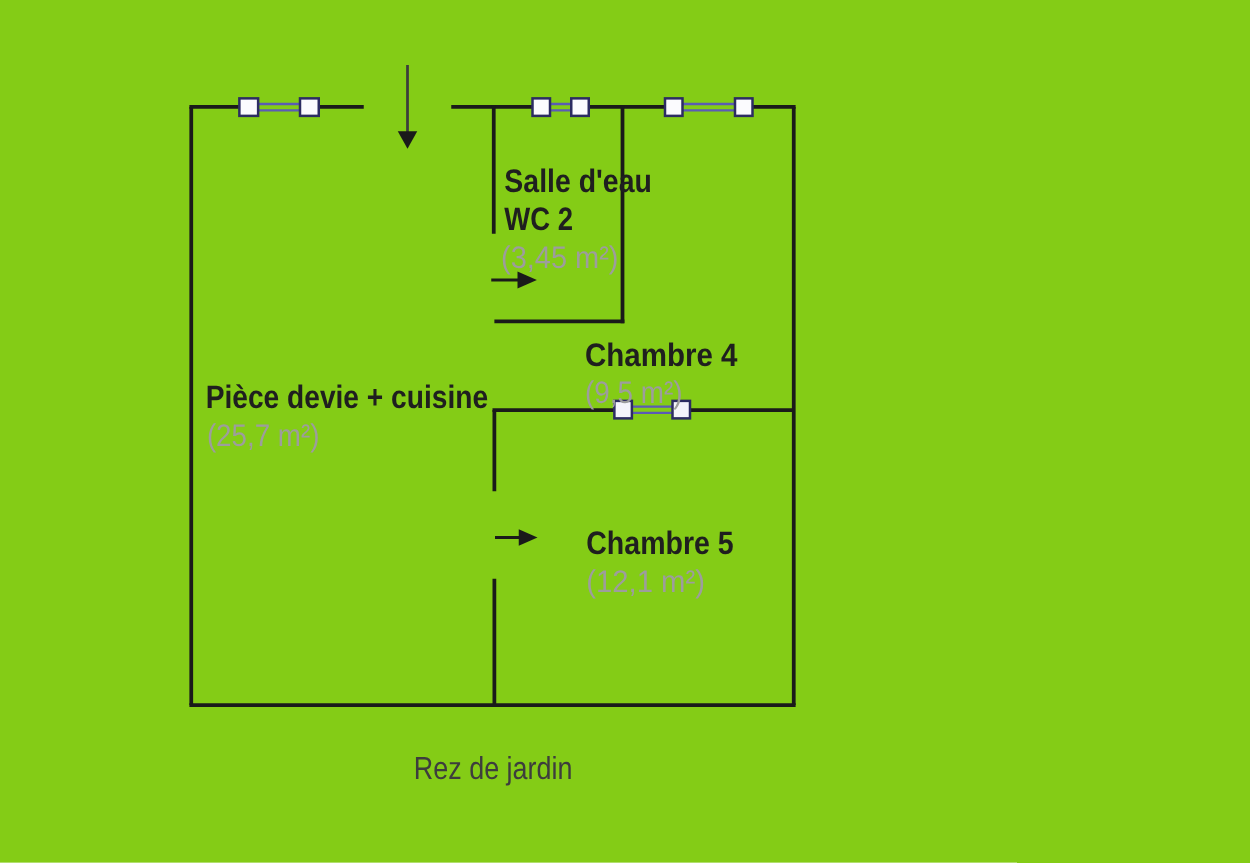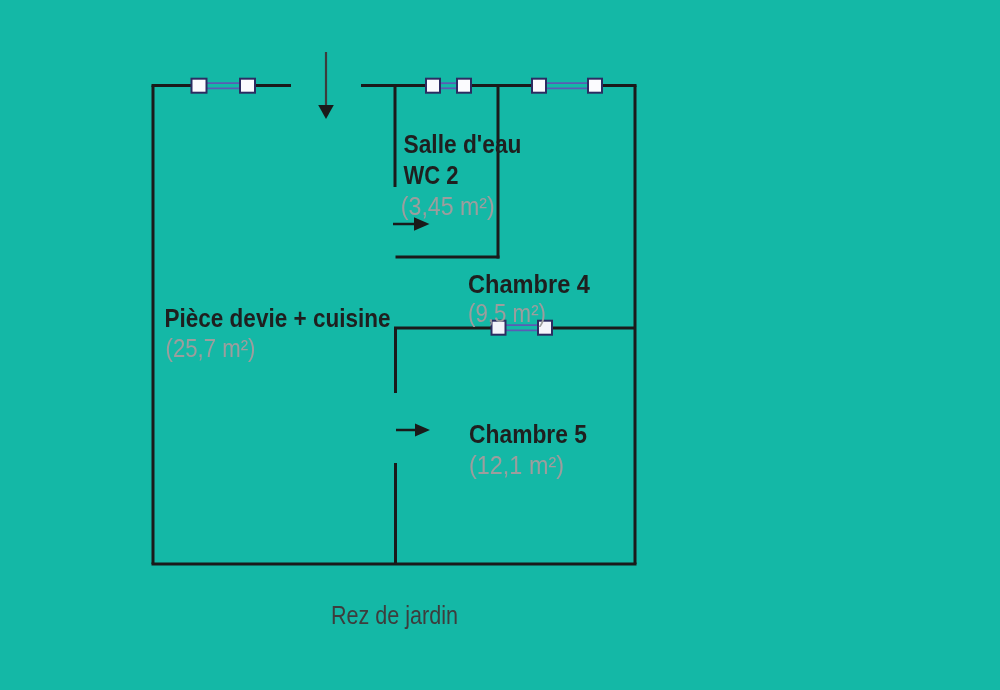--- a/index.html
+++ b/index.html
@@ -1,16 +1,16 @@
 <!DOCTYPE html>
 <html><head>
 <meta charset="utf-8">
 <style>
 html,body{margin:0;padding:0;}
-.page{position:relative;width:1000px;height:690px;background:#14b8a6;overflow:hidden;
+.page{position:relative;width:1000px;height:690px;background:#84cc16;overflow:hidden;
   font-family:"Liberation Sans",sans-serif;}
 svg{position:absolute;top:0;left:0;display:block;filter:blur(0.6px);}
 </style>
 </head>
 <body>
 <div class="page">
 <svg width="1000" height="690" viewBox="0 0 1000 690">
 
 <line x1="153" y1="85.5" x2="153" y2="564" stroke="#1a1a1a" stroke-width="3"></line>
 

